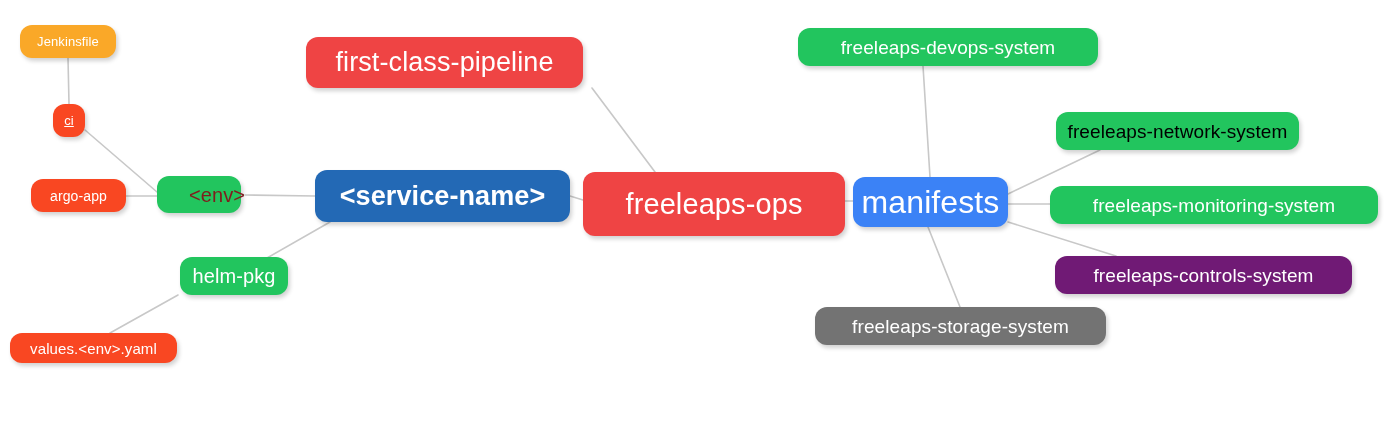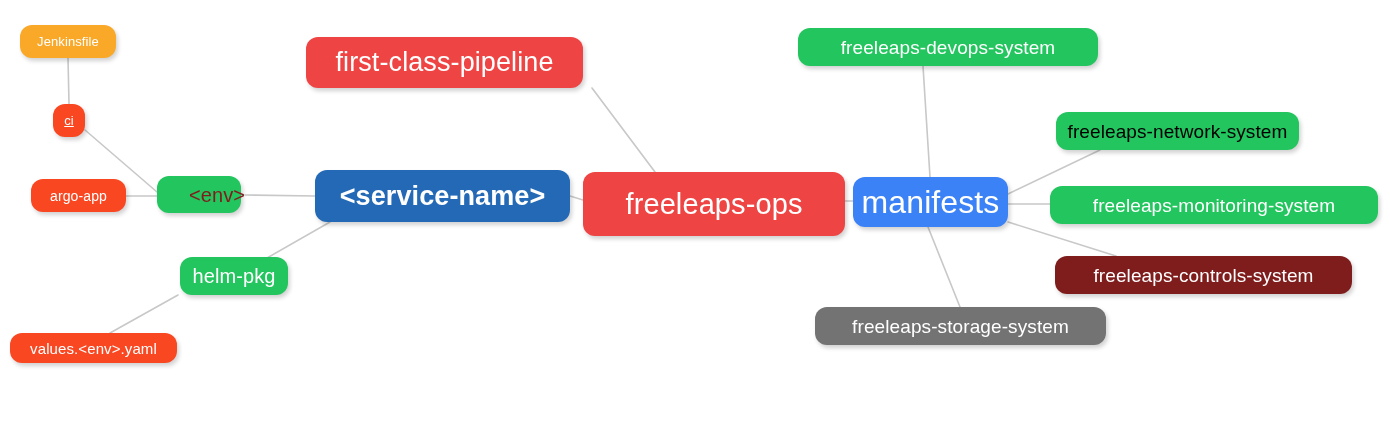--- a/index.html
+++ b/index.html
@@ -69,16 +69,16 @@
       <div class="node" style="left: 157px; top: 176px; width: 84px; height: 37px; background: rgb(34, 197, 94); font-size: 20px; color: #7f1d1d; padding-left: 46px;">&lt;env&gt;</div>
       <div class="node" style="left: 152px; top: 257px; width: 108px; height: 38px; background: rgb(34, 197, 94); font-size: 20px; color: rgb(255, 255, 255); margin-left: 28px;">helm-pkg</div>
       <div class="node" style="left: 10px; top: 333px; width: 167px; height: 30px; background: rgb(249, 71, 34); font-size: 15px; color: rgb(255, 255, 255);">values.&lt;env&gt;.yaml</div>
       <div class="node" style="left: 306px; top: 37px; width: 277px; height: 51px; background: #ef4444; font-size: 27px; color: rgb(255, 255, 255);">first-class-pipeline</div>
       <div class="node" style="left: 315px; top: 170px; width: 255px; height: 52px; background: rgb(35, 105, 181); font-size: 27px; color: rgb(255, 255, 255); font-weight: bold;">&lt;service-name&gt;</div>
       <div class="node" style="left: 583px; top: 172px; width: 262px; height: 64px; background: #ef4444; font-size: 29px; color: rgb(255, 255, 255);">freeleaps-ops</div>
       <div class="node" style="left: 853px; top: 177px; width: 155px; height: 50px; background: #3b82f6; font-size: 32px; color: rgb(255, 255, 255);">manifests</div>
       <div class="node" style="left: 798px; top: 28px; width: 300px; height: 38px; background: rgb(34, 197, 94); font-size: 19px; color: rgb(255, 255, 255);">freeleaps-devops-system</div>
       <div class="node" style="left: 1056px; top: 112px; width: 243px; height: 38px; background: rgb(34, 197, 94); font-size: 19px; color: #000000;">freeleaps-network-system</div>
       <div class="node" style="left: 1050px; top: 186px; width: 328px; height: 38px; background: rgb(34, 197, 94); font-size: 19px; color: rgb(255, 255, 255);">freeleaps-monitoring-system</div>
-      <div class="node" style="left: 1055px; top: 256px; width: 297px; height: 38px; background: #7f1d1d; font-size: 19px; color: rgb(255, 255, 255);">freeleaps-controls-system</div>
+      <div class="node" style="left: 1055px; top: 256px; width: 297px; height: 38px; background: #701a75; font-size: 19px; color: rgb(255, 255, 255);">freeleaps-controls-system</div>
       <div class="node" style="left: 815px; top: 307px; width: 291px; height: 38px; background: #737373; font-size: 19px; color: rgb(255, 255, 255);">freeleaps-storage-system</div>
     </div>
 </div>
 
 </body></html>

